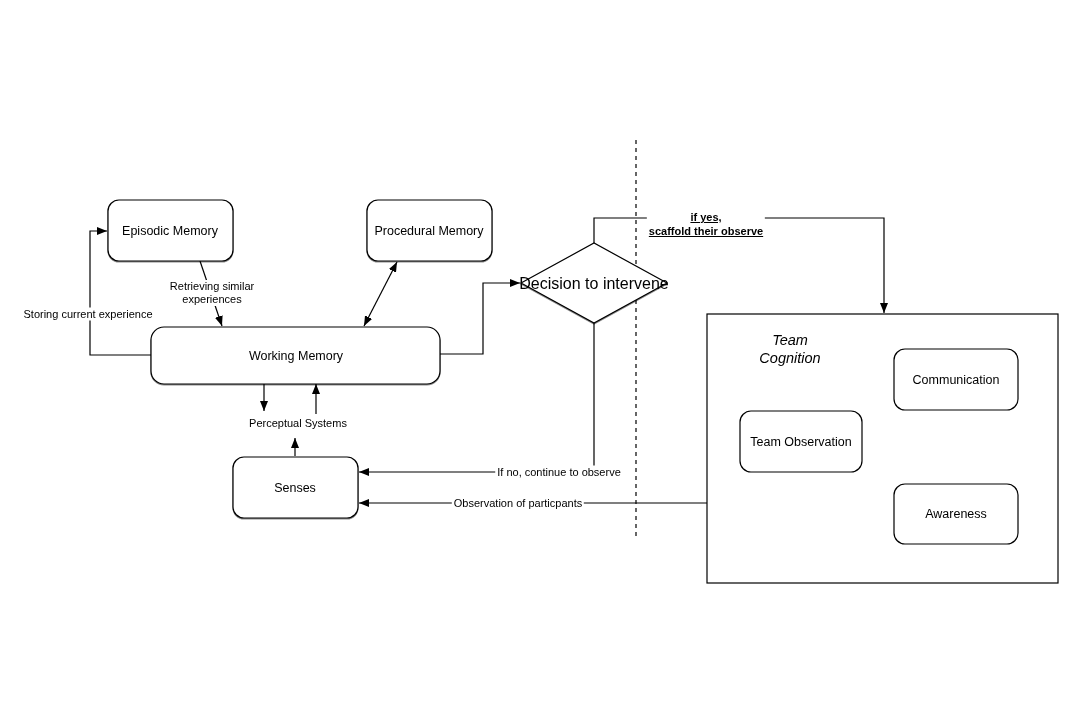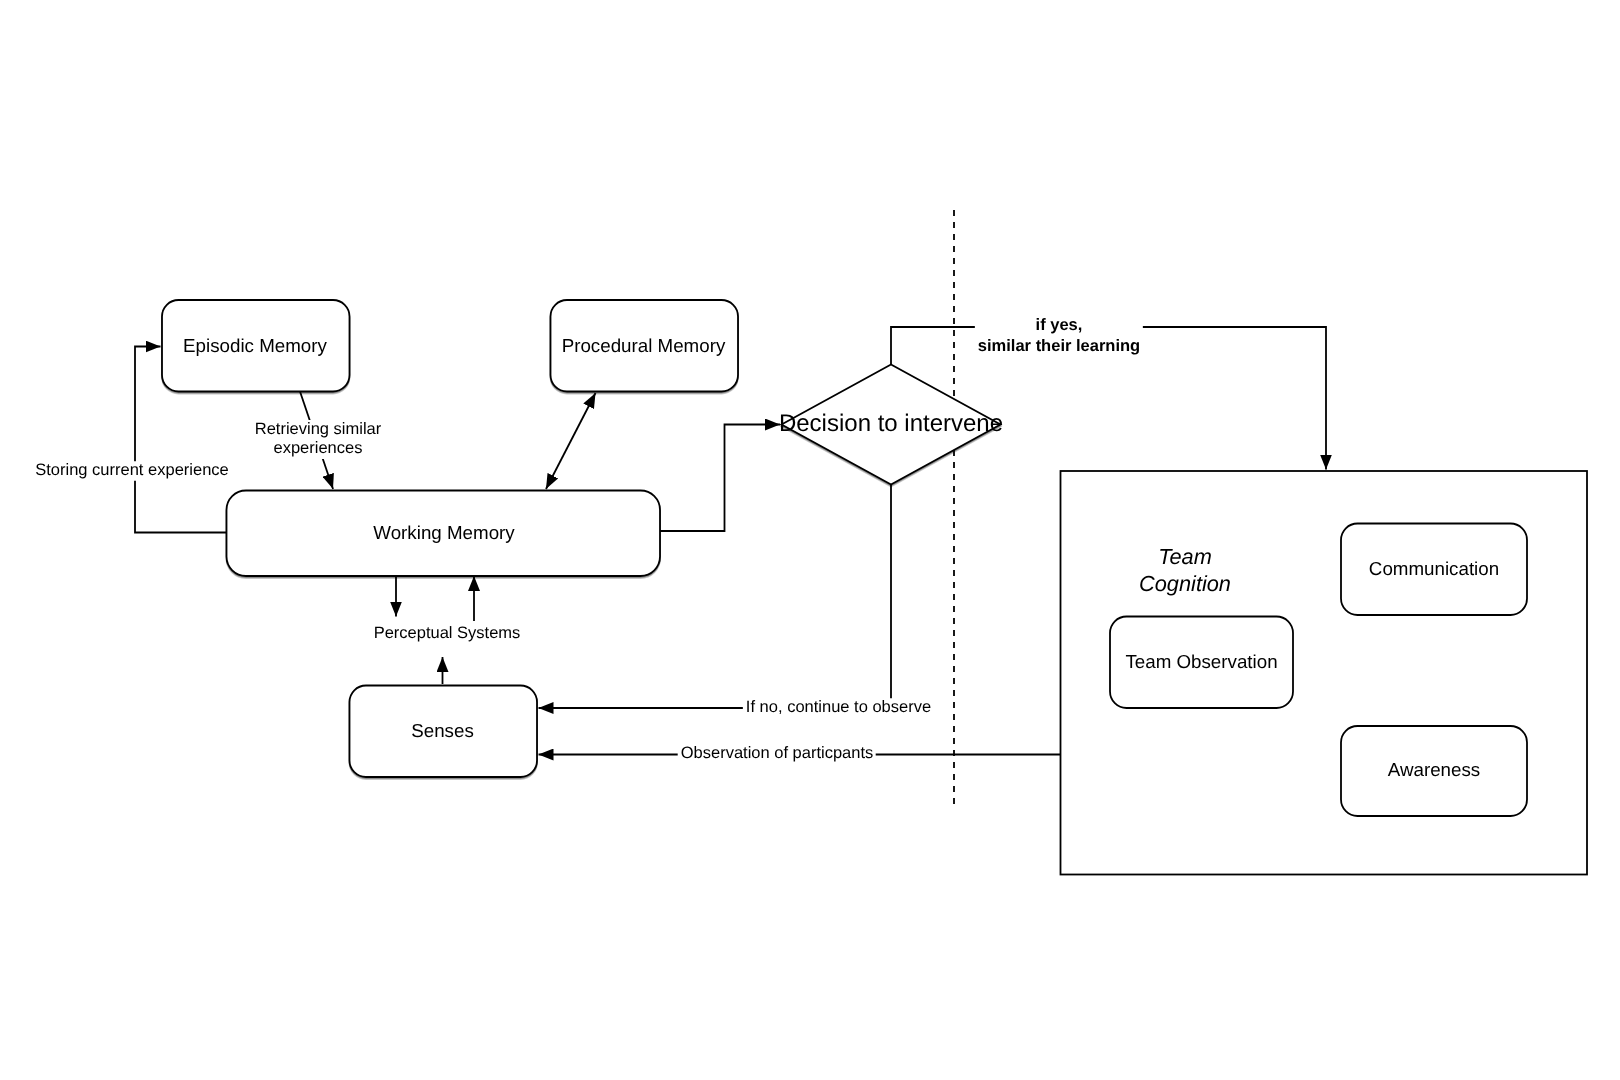--- a/index.html
+++ b/index.html
@@ -20,22 +20,22 @@
     position:absolute;transform:translate(-50%,-50%);
     font:11px/13px "Liberation Sans",sans-serif;
     background:#ffffff;text-align:center;white-space:nowrap;padding:0 2px;
   }
   .lbl span{display:block;}
   .boxlbl{
     position:absolute;transform:translate(-50%,-50%);
     font:12.5px/15px "Liberation Sans",sans-serif;
     text-align:center;white-space:nowrap;background:transparent;
   }
-  .bold{font-weight:bold;line-height:14px;}
-  .italic{font-style:italic;font:italic 14.5px/18px "Liberation Sans",sans-serif;margin-top:32px;}
+  .bold{font-weight:bold;line-height:14px;text-decoration:underline;}
+  .italic{font-style:italic;font:italic 14.5px/18px "Liberation Sans",sans-serif;}
 </style>
 </head>
 <body>
 
 <div id="stage">
 
   <svg id="wires" width="1080" height="720" viewBox="0 0 1080 720">
     <defs>
       <marker id="arrow" markerWidth="10" markerHeight="8" refX="10" refY="4" orient="auto-start-reverse" markerUnits="userSpaceOnUse">
         <path d="M0,0 L10,4 L0,8 Z" fill="#000000"></path>
@@ -88,20 +88,20 @@
   <div class="lbl" style="left:212px;top:293px">
     <span>Retrieving similar</span>
     <span>experiences</span>
   </div>
 
 
   <div class="lbl" style="left:298px;top:423px">Perceptual Systems</div>
 
   <div class="lbl bold" style="left:706px;top:224px">
     <span>if yes,</span>
-    <span>similar their learning</span>
+    <span>scaffold their observe</span>
   </div>
 
   <div class="lbl" style="left:559px;top:472px">If no, continue to observe</div>
 
   <div class="lbl" style="left:518px;top:503px">Observation of particpants</div>
 
 </div>
 
 </body></html>

